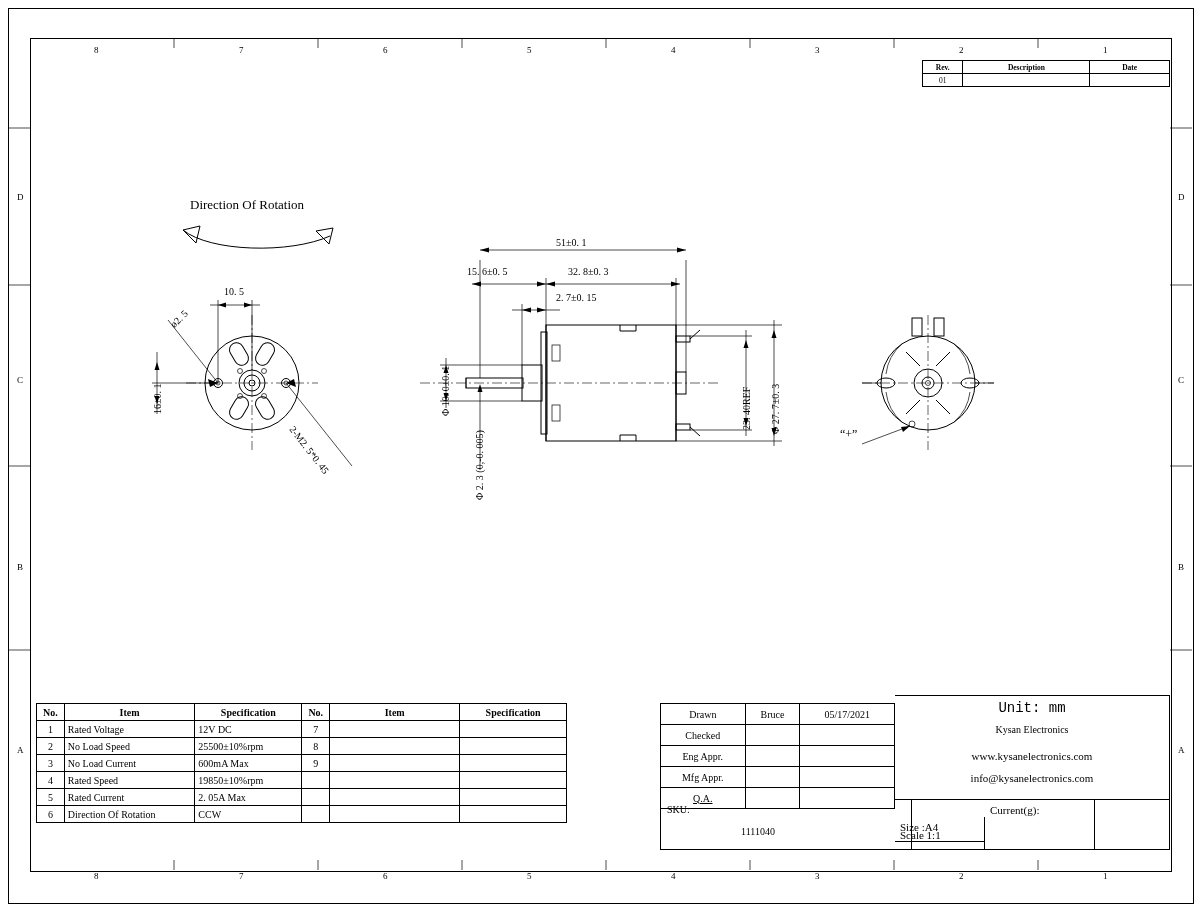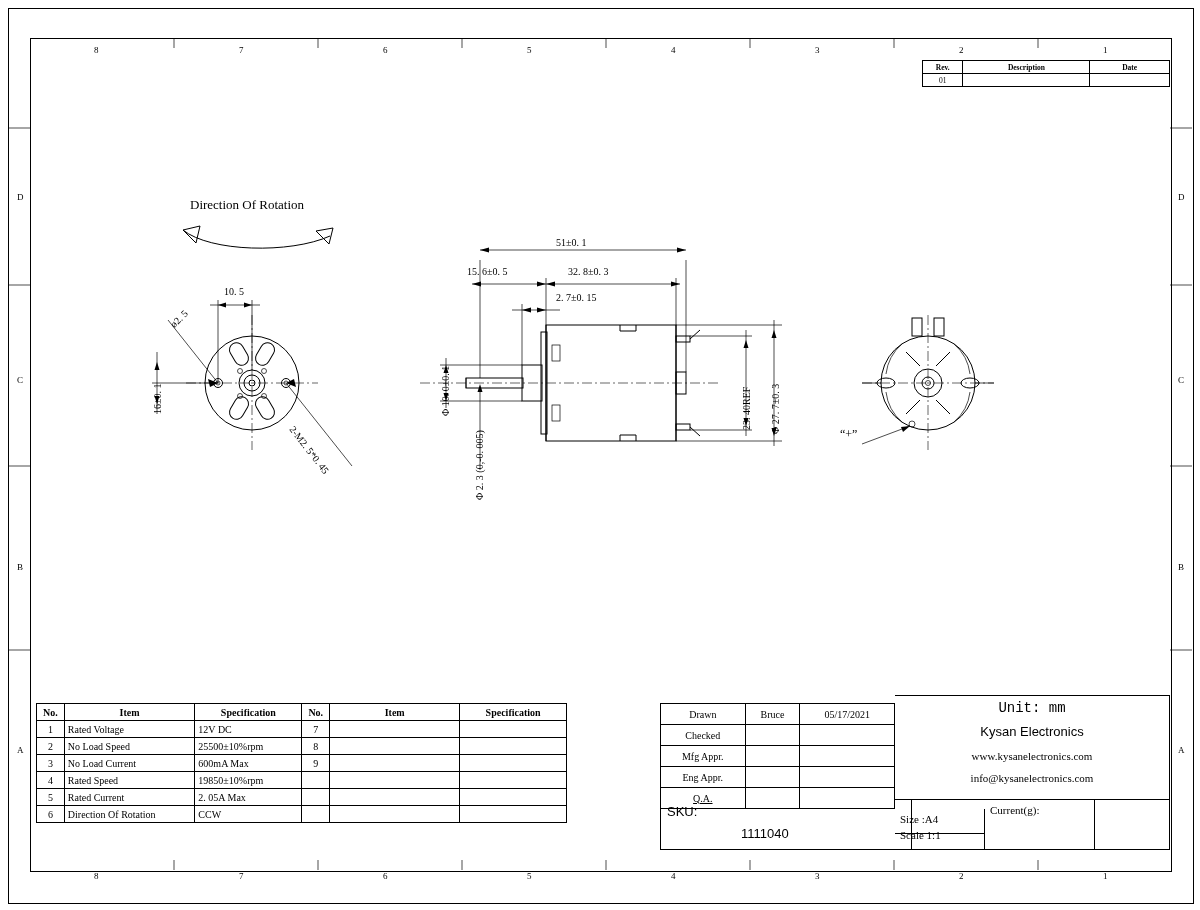--- a/index.html
+++ b/index.html
@@ -9,21 +9,21 @@
   
   .frame-outer{position:absolute;left:8px;top:8px;width:1184px;height:894px;border:1.5px solid #000;}
   .frame-inner{position:absolute;left:30px;top:38px;width:1140px;height:832px;border:1px solid #000;}
   .zone-lbl{position:absolute;font-size:9px;color:#000;font-family:"Liberation Serif",serif;}
   table{border-collapse:collapse;}
   .tb td,.tb th{border:1px solid #000;font-family:"Liberation Serif",serif;font-size:10px;padding:1px 3px;height:17px;box-sizing:border-box;}
   .rev td,.rev th{border:1px solid #000;font-family:"Liberation Serif",serif;font-size:7.5px;text-align:center;padding:0;height:12px;}
   .dim{position:absolute;font-family:"Liberation Serif",serif;font-size:10px;white-space:nowrap;}
   .dimv{position:absolute;font-family:"Liberation Serif",serif;font-size:10px;white-space:nowrap;transform-origin:0 0;}
   .title-big{font-size:14px;font-family:Liberation Mono, monospace;}
-  .title-mid{font-size:13px;font-family:Liberation Sans, sans-serif;}
+  .title-mid{font-size:10px;font-family:Liberation Serif, serif;}
   .title-small{font-size:11px;font-family:"Liberation Serif",serif;}
   svg{position:absolute;left:0;top:0;overflow:visible;}
   .s{fill:none;stroke:#000;stroke-width:1;}
   .sthin{fill:none;stroke:#000;stroke-width:0.7;}
   .cl{fill:none;stroke:#000;stroke-width:0.6;stroke-dasharray:10 3 2 3;}
 </style>
 </head>
 <body>
 
 <div id="sheet">
@@ -348,26 +348,26 @@
         <td style="width:85px;text-align:center;height:21px;">Drawn</td>
         <td style="width:55px;text-align:center;">Bruce</td>
         <td style="width:95px;text-align:center;">05/17/2021</td>
       </tr>
       <tr>
         <td style="text-align:center;height:21px;">Checked</td>
         <td></td>
         <td></td>
       </tr>
       <tr>
-        <td style="text-align:center;height:21px;">Mfg Appr.</td>
+        <td style="text-align:center;height:21px;">Eng Appr.</td>
         <td></td>
         <td></td>
       </tr>
       <tr>
-        <td style="text-align:center;height:21px;">Eng Appr.</td>
+        <td style="text-align:center;height:21px;">Mfg Appr.</td>
         <td></td>
         <td></td>
       </tr>
       <tr>
         <td style="text-align:center;height:21px;text-decoration:underline;">Q.A.</td>
         <td></td>
         <td></td>
       </tr>
     </tbody>
       </table>
@@ -377,21 +377,21 @@
       <div class="title-mid" style="position:absolute;left:0;top:28px;width:100%;text-align:center;">Kysan Electronics</div>
       <div class="title-small" style="position:absolute;left:0;top:54px;width:100%;text-align:center;">www.kysanelectronics.com</div>
       <div class="title-small" style="position:absolute;left:0;top:76px;width:100%;text-align:center;">info@kysanelectronics.com</div>
     </div>
 
     <div class="abs" style="left:0;top:105px;width:252px;height:50px;border:1px solid #000;border-top:none;box-sizing:border-box;">
       <div class="title-mid" style="position:absolute;left:6px;top:4px;">SKU:</div>
       <div class="title-mid" style="position:absolute;left:80px;top:26px;">1111040</div>
     </div>
 
-    <div class="abs" style="left:235px;top:114px;width:90px;height:25px;border:1px solid #000;border-top:none;border-left:none;box-sizing:border-box;text-decoration:underline;">
+    <div class="abs" style="left:235px;top:122px;width:90px;height:25px;border:1px solid #000;border-top:none;border-left:none;box-sizing:border-box;text-decoration:underline;">
       <div class="title-small" style="position:absolute;left:5px;top:4px;">Size :A4</div>
     </div>
     <div class="abs" style="left:235px;top:130px;width:90px;height:25px;border:1px solid #000;border-top:none;border-left:none;box-sizing:border-box;">
       <div class="title-small" style="position:absolute;left:5px;top:4px;">Scale 1:1</div>
     </div>
     <div class="abs" style="left:325px;top:105px;width:110px;height:50px;border:1px solid #000;border-top:none;border-left:none;box-sizing:border-box;">
       <div class="title-small" style="position:absolute;left:5px;top:4px;">Current(g):</div>
     </div>
     <div class="abs" style="left:435px;top:105px;width:75px;height:50px;border:1px solid #000;border-top:none;border-left:none;box-sizing:border-box;"></div>
   </div>

